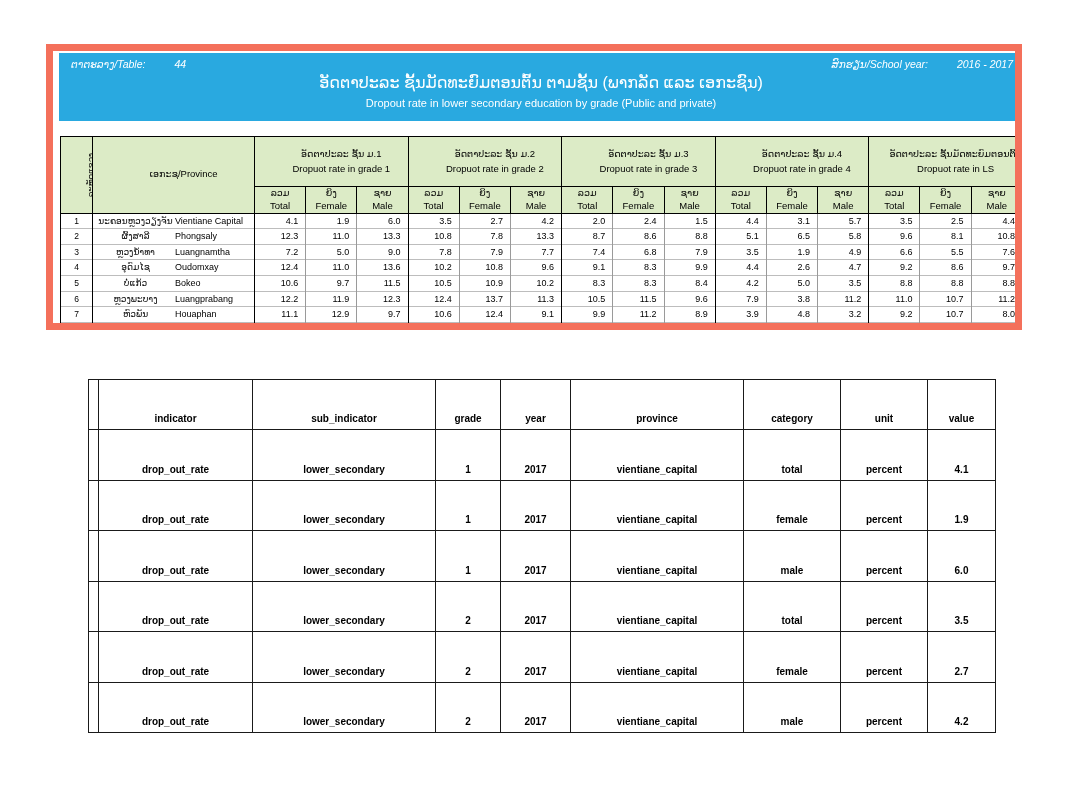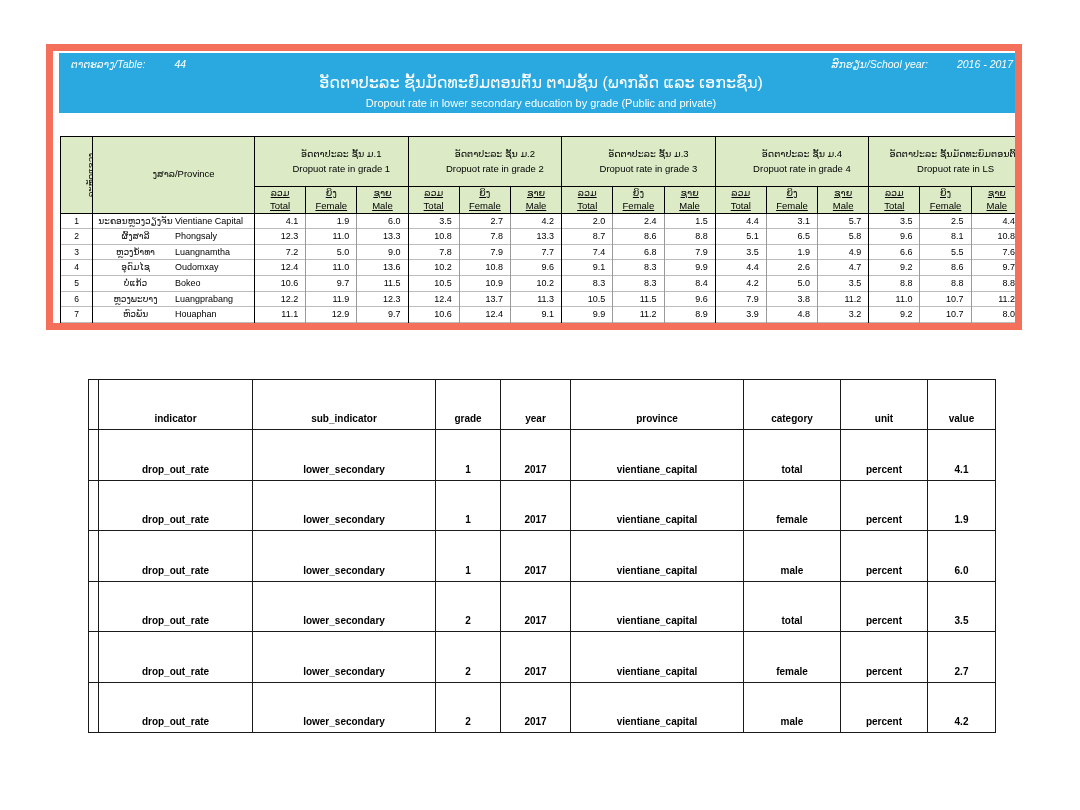--- a/index.html
+++ b/index.html
@@ -8,21 +8,21 @@
   #stage { position:relative; width:1080px; height:810px; background:#fff; overflow:hidden; }
 
   
   .frame {
     position:absolute; left:46px; top:44px;
     width:976px; height:286px;
     border:7px solid #f4705b;
     background:#fff; overflow:hidden;
   }
   .bluebar {
-    position:absolute; left:6px; top:2px; width:964px; height:60px;
+    position:absolute; left:6px; top:2px; width:964px; height:68px;
     background:#29a9e0; color:#fff;
   }
   .bluebar .bar-top {
     display:flex; justify-content:space-between;
     font-size:10.5px; font-style:italic;
     padding:5px 10px 0 12px;
   }
   .bluebar .lbl-val { margin-left:26px; }
   .bluebar .title-lao { text-align:center; font-size:16px; margin-top:3px; }
   .bluebar .title-en  { text-align:center; font-size:11px; margin-top:5px; }
@@ -32,21 +32,21 @@
     position:absolute; left:7px; top:85px; width:963px;
     border-collapse:collapse; table-layout:fixed;
   }
   table.toptable th, table.toptable td { overflow:hidden; white-space:nowrap; }
   .toptable thead th {
     background:#dcebc6; font-weight:normal;
     border:1px solid #000; font-size:9.5px; line-height:1.55;
     text-align:center; vertical-align:middle;
   }
   .toptable .h-group { height:50px;padding-left:20px; }
-  .toptable .h-sub   { height:18px; line-height:1.35; border-left:1px solid #8a8a8a;text-decoration:underline; }
+  .toptable .h-sub   { height:18px; line-height:1.35; border-left:1px solid #8a8a8a; }
   .toptable .h-sub.grp-start { border-left:1px solid #000; }
   .toptable .corner  { position:relative; }
   .toptable .corner .vtext {
     transform:rotate(-90deg); transform-origin:center;
     font-size:8.5px; line-height:1.3; width:70px; margin-left:-19px;
   }
   .toptable tbody td {
     height:14.6px; font-size:9px; line-height:14.6px;
     border-top:1px solid #bdbdbd; border-left:1px solid #9a9a9a;
     vertical-align:middle;
@@ -98,21 +98,21 @@
     <table class="toptable">
       <colgroup>
         <col style="width:32px">
           <col style="width:162px">
       </colgroup>
       <thead>
         <tr id="tt-group-row">
             <th class="h-group corner" rowspan="2">
               <div class="vtext">ລະຫັດແຂວງ<br>Pcode</div>
             </th>
-            <th class="h-group" rowspan="2">ງສາລ/Province</th>
+            <th class="h-group" rowspan="2">ເອກະຊ/Province</th>
             <th class="h-group" colspan="3">ອັດຕາປະລະ ຊັ້ນ ມ.1<br>Dropuot rate in grade 1</th>
             <th class="h-group" colspan="3">ອັດຕາປະລະ ຊັ້ນ ມ.2<br>Dropuot rate in grade 2</th>
             <th class="h-group" colspan="3">ອັດຕາປະລະ ຊັ້ນ ມ.3<br>Dropuot rate in grade 3</th>
             <th class="h-group" colspan="3">ອັດຕາປະລະ ຊັ້ນ ມ.4<br>Dropuot rate in grade 4</th>
             <th class="h-group" colspan="3">ອັດຕາປະລະ ຊັ້ນມັດທະຍົມຕອນຕົ້ນ<br>Dropuot rate in LS</th>
           </tr>
         <tr id="tt-sub-row">
             <th class="h-sub grp-start">ລວມ<br>Total</th>
             <th class="h-sub">ຍິງ<br>Female</th>
             <th class="h-sub">ຊາຍ<br>Male</th>

